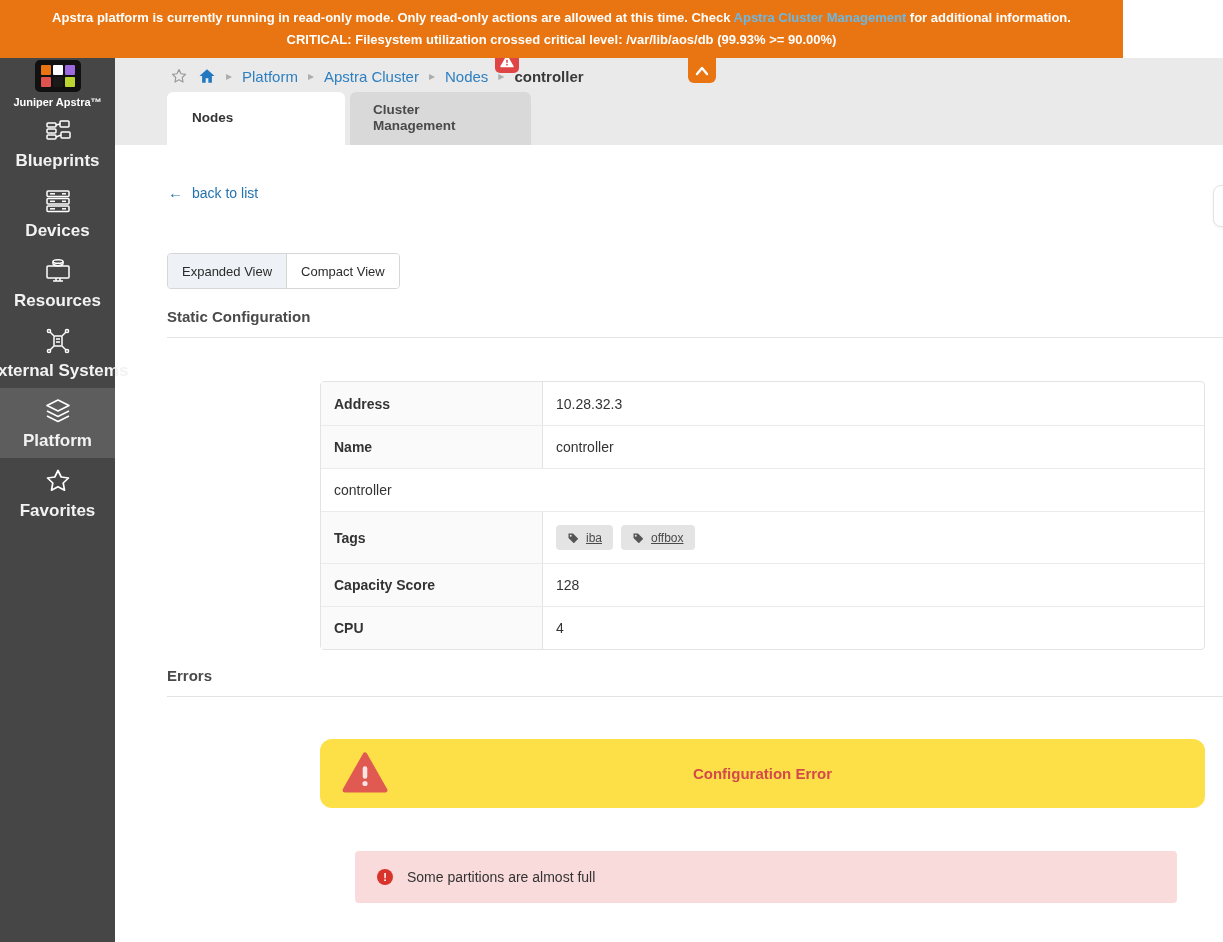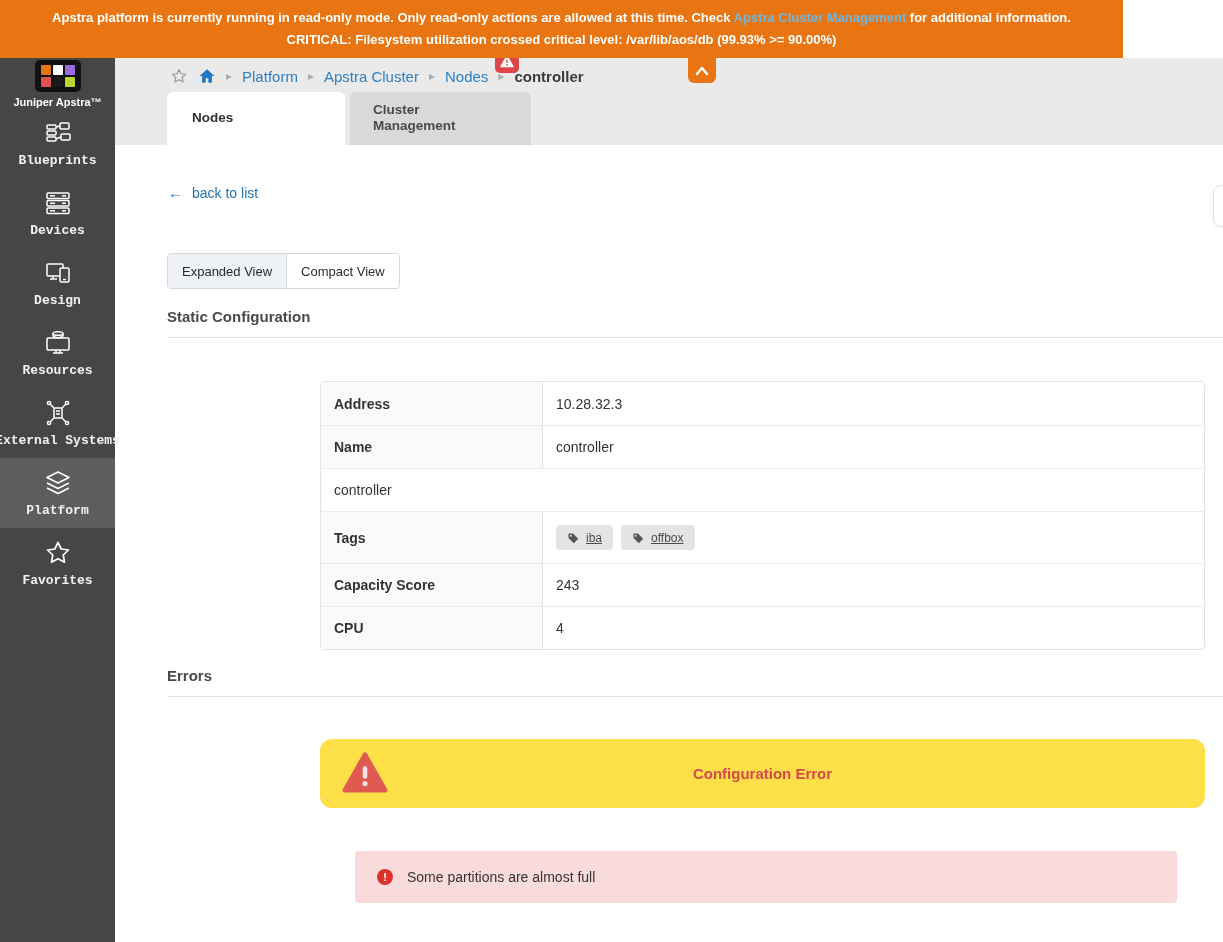--- a/index.html
+++ b/index.html
@@ -20,21 +20,21 @@
     background:#464646; z-index:20; display:flex; flex-direction:column; }
   .brand { height:50px; display:flex; flex-direction:column; align-items:center; justify-content:flex-start; padding-top:2px; }
   .brand-logo { width:46px; height:32px; background:#111; border-radius:5px;
     display:grid; grid-template-columns:repeat(3,10px); grid-template-rows:repeat(2,10px);
     gap:2px; align-content:center; justify-content:center; }
   .brand-logo span { width:10px; height:10px; border-radius:1px; }
   .brand-label { color:#fff; font-size:11px; font-weight:bold; margin-top:4px; white-space:nowrap; }
   .nav-item { height:70px; display:flex; flex-direction:column; align-items:center; justify-content:center;
     gap:5px; cursor:pointer; }
   .nav-item.selected { background:#5D5D5D; }
-  .nav-label { color:#F2F2F2; font-size:13px; font-weight:bold; white-space:nowrap;font-family:Liberation Mono, monospace; }
+  .nav-label { color:#F2F2F2; font-size:17px; font-weight:bold; white-space:nowrap; }
   .nav-icon { width:30px; height:30px; display:block; }
 
   
   .header { position:absolute; left:115px; top:58px; width:1108px; height:87px; background:#EAEAEA; z-index:10; }
   .breadcrumb { position:absolute; left:55px; top:5px; height:26px; display:flex; align-items:center; gap:10px;
     font-size:15px; }
   .breadcrumb .crumb-link { color:#2D7FC1; text-decoration:none; cursor:pointer; }
   .breadcrumb .sep { color:#ADADAD; font-size:12px; }
   .breadcrumb .crumb-current { color:#3A3A3A; font-weight:bold; }
   .bc-icon { width:18px; height:18px; display:block; }
@@ -152,30 +152,20 @@
         <line x1="7" y1="7.8" x2="12" y2="7.8"></line>
           <line x1="7" y1="15.3" x2="12" y2="15.3"></line>
           <line x1="7" y1="22.8" x2="12" y2="22.8"></line>
         <line x1="19" y1="7.8" x2="23" y2="7.8"></line>
           <line x1="19" y1="15.3" x2="23" y2="15.3"></line>
           <line x1="19" y1="22.8" x2="23" y2="22.8"></line>
       </svg>
       <div class="nav-label">Devices</div>
     </div>
 
-    <div class="nav-item">
-      <svg class="nav-icon" viewBox="0 0 30 30" fill="none" stroke="#fff" stroke-width="1.5">
-        <rect x="4" y="6" width="16" height="12" rx="1"></rect>
-        <line x1="10" y1="18" x2="10" y2="21"></line>
-          <line x1="7" y1="21" x2="14" y2="21"></line>
-        <rect x="17" y="10" width="9" height="14" rx="1.5" fill="#464646"></rect>
-        <line x1="20" y1="21.5" x2="23" y2="21.5"></line>
-      </svg>
-      <div class="nav-label">Design</div>
-    </div>
 
     <div class="nav-item">
       <svg class="nav-icon" viewBox="0 0 30 30" fill="none" stroke="#fff" stroke-width="1.5">
         <rect x="4" y="10" width="22" height="12" rx="1"></rect>
         <line x1="13" y1="22" x2="13" y2="25"></line>
           <line x1="17" y1="22" x2="17" y2="25"></line>
           <line x1="10" y1="25" x2="20" y2="25"></line>
         <ellipse cx="15" cy="5.5" rx="5" ry="1.8"></ellipse>
         <line x1="10" y1="5.5" x2="10" y2="8.5"></line>
           <line x1="20" y1="5.5" x2="20" y2="8.5"></line>
@@ -294,21 +284,21 @@
             <svg class="tag-icon" viewBox="0 0 24 24" fill="#555">
               <path d="M3 3 h9 l9.5 9.5 a1.5 1.5 0 0 1 0 2.1 l-6.9 6.9 a1.5 1.5 0 0 1 -2.1 0 L3 12 Z"></path>
               <circle cx="7.5" cy="7.5" r="2" fill="#E4E4E4"></circle>
             </svg>
             <span>offbox</span>
           </span>
         </div>
       </div>
       <div class="cfg-row">
         <div class="cfg-label">Capacity Score</div>
-        <div class="cfg-value">243</div>
+        <div class="cfg-value">128</div>
       </div>
       <div class="cfg-row">
         <div class="cfg-label">CPU</div>
         <div class="cfg-value">4</div>
       </div>
     </div>
 
     <div class="section-title title-errors">Errors</div>
     <div class="section-rule rule-errors"></div>
 

